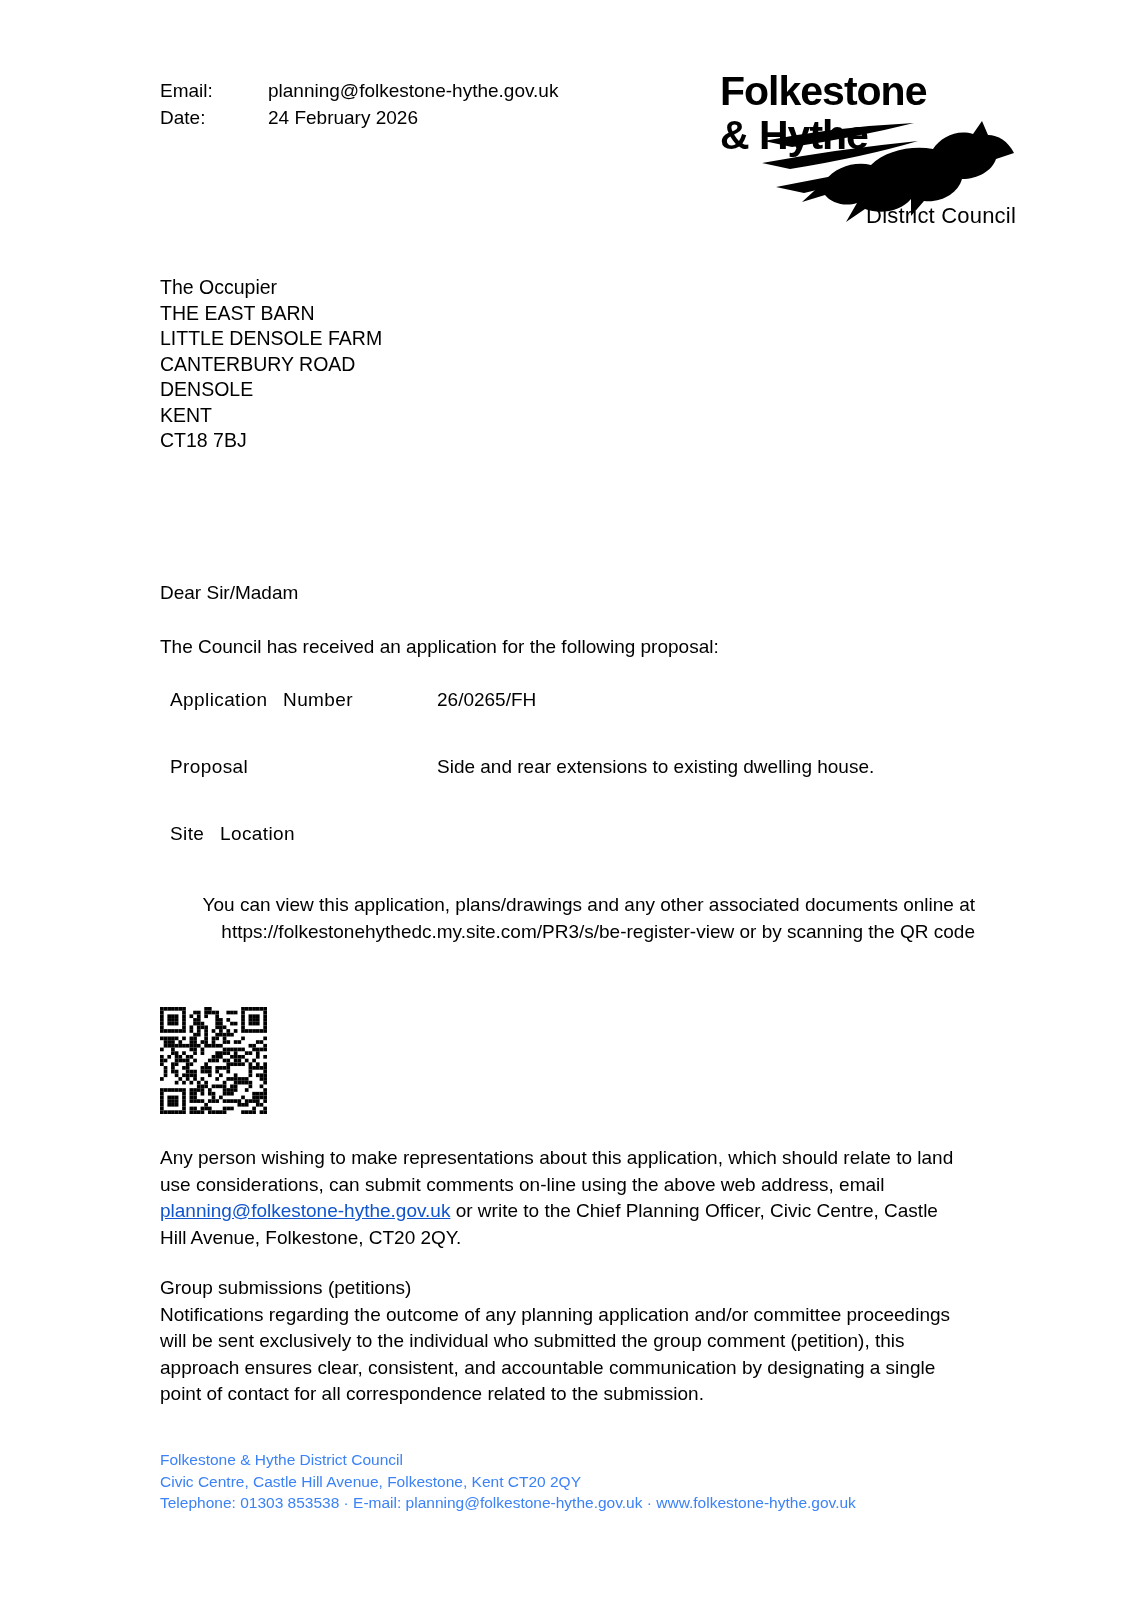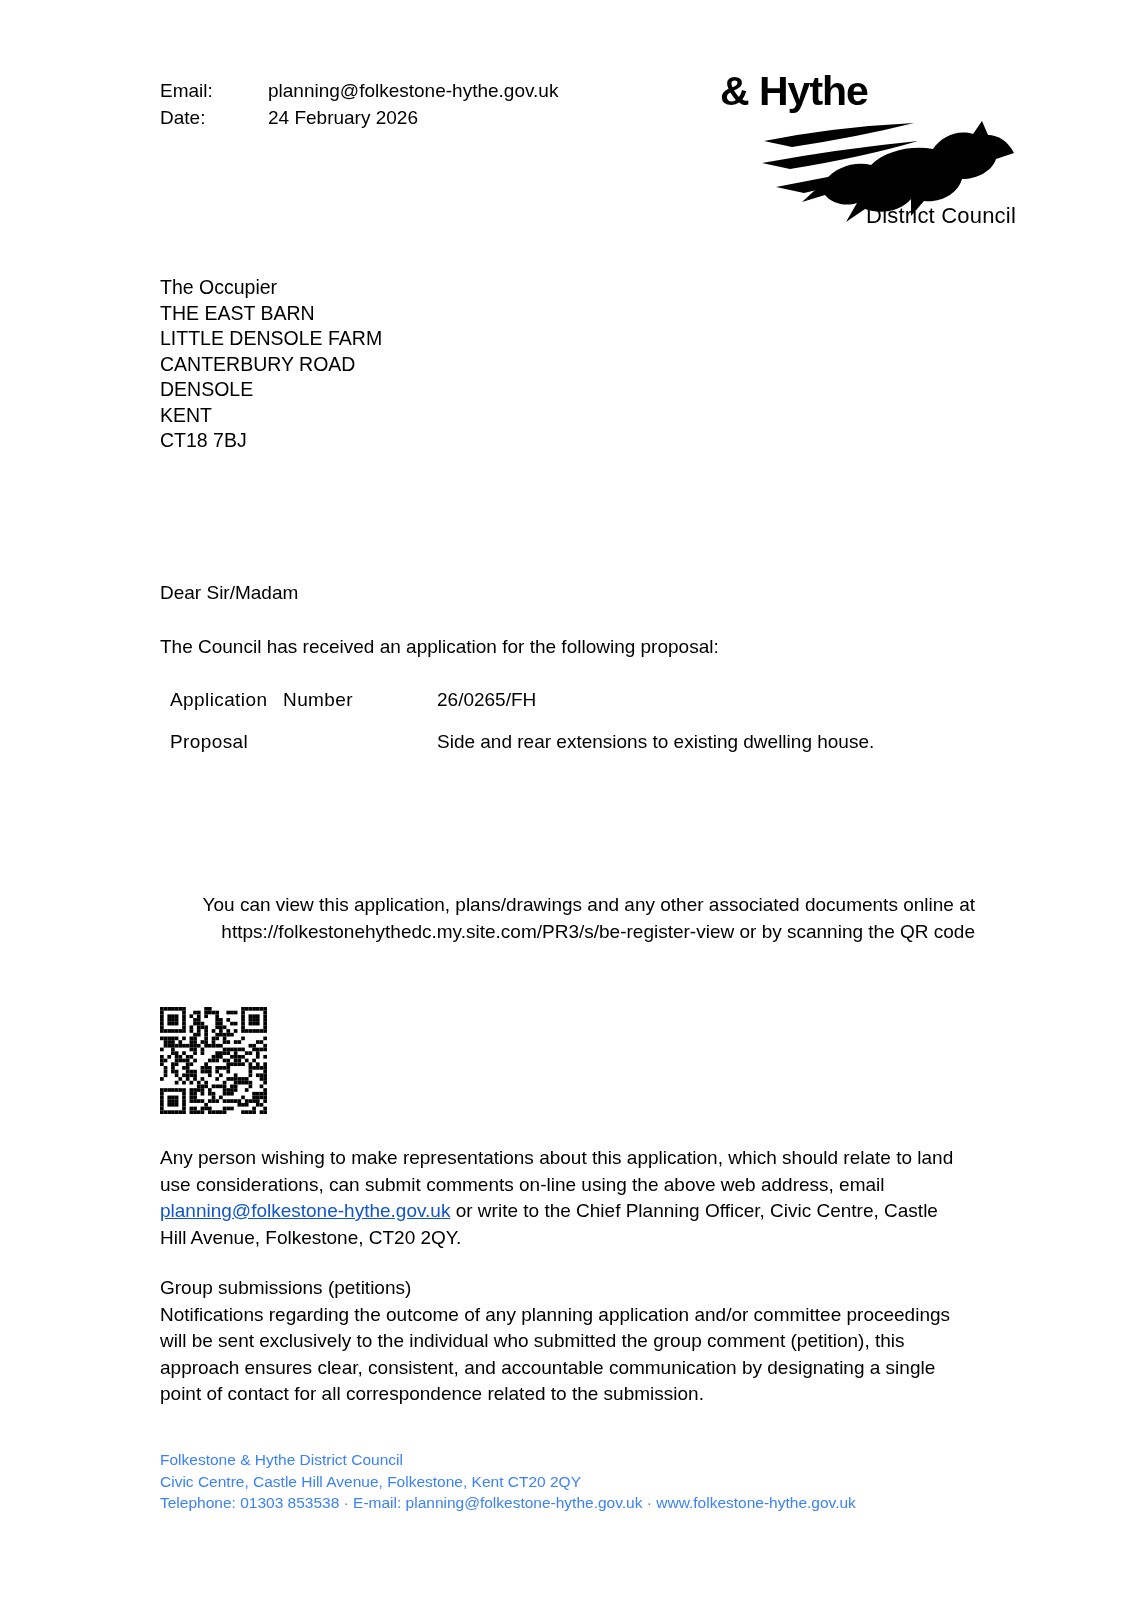--- a/index.html
+++ b/index.html
@@ -25,21 +25,21 @@
   .logo-sub { position: absolute; right: 6px; top: 134px; font-size: 22px; letter-spacing: 0.2px; }
 
   
   .recipient { position: absolute; left: 160px; top: 256px; font-size: 19.5px; line-height: 25.5px; }
 
   
   .salutation { position: absolute; left: 160px; top: 563px; font-size: 19px; }
   .intro { position: absolute; left: 160px; top: 617px; font-size: 19px; }
 
   .fields { position: absolute; left: 170px; top: 668px; width: 790px;
-            display: grid; grid-template-columns: 267px 1fr; row-gap: 16px;
+            display: grid; grid-template-columns: 267px 1fr; row-gap: 41px;
             font-size: 19px; line-height: 26px; }
   .field-label { word-spacing: 10px; letter-spacing: 0.4px; }
   .field-value.justify { text-align: justify; }
 
   .para { position: absolute; left: 160px; font-size: 19px; line-height: 27px; }
   .view-para { top: 872px; width: 815px; text-align: right; }
   .reps-para { top: 1126px; width: 800px; line-height: 26.5px; }
   .group-block { top: 1256px; width: 805px; line-height: 26.5px; }
 
   .qr { position: absolute; left: 160px; top: 988px; width: 107px; height: 107px; }
@@ -60,20 +60,21 @@
       <span class="meta-label">Email:</span>
       <span>planning@folkestone-hythe.gov.uk</span>
     </div>
     <div class="meta-row">
       <span class="meta-label">Date:</span>
       <span>24 February 2026</span>
     </div>
   </div>
 
   <div class="logo">
+    <div class="logo-l1">Folkestone</div>
     <div class="logo-l2">&amp; Hythe</div>
     <span class="logo-horse">
       <svg viewBox="0 0 260 122" xmlns="http://www.w3.org/2000/svg">
         <g fill="#000">
           <path d="M2 40 Q72 26 152 22 Q96 36 30 46 Z"></path>
           <path d="M0 62 Q76 48 156 40 Q102 56 28 68 Z"></path>
           <path d="M14 86 Q86 72 160 58 Q112 76 42 92 Z"></path>
           <path d="M252 52 C246 40 236 34 226 34 L220 20 L211 33 C195 28 179 36 171 48 C149 44 123 50 109 64 C93 60 73 66 63 80 L40 101 L63 94 C69 102 83 106 95 102 L84 121 L103 108 C119 114 139 110 149 98 L149 115 L162 100 C180 102 196 92 200 78 C216 78 230 70 234 58 L252 52 Z"></path>
         </g>
       </svg>
@@ -94,20 +95,21 @@
   <div class="salutation">Dear Sir/Madam</div>
   <div class="intro">The Council has received an application for the following proposal:</div>
 
   <div class="fields">
     <div class="field-label">Application Number</div>
     <div class="field-value">26/0265/FH</div>
 
     <div class="field-label">Proposal</div>
     <div class="field-value justify">Side and rear extensions to existing dwelling house.</div>
 
+    <div class="field-label">Site Location</div>
   </div>
 
   <div class="para view-para"><span>You can view this application, plans/drawings and any other associated documents online at </span><span>https://folkestonehythedc.my.site.com/PR3/s/be-register-view</span><span> or by scanning the QR code</span></div>
 
   <div class="qr">
     <svg id="qr-svg" xmlns="http://www.w3.org/2000/svg" viewBox="0 0 116 116">
         <rect width="116" height="116" fill="#fff"></rect>
         <g fill="#000">
           <rect x="48" y="0" width="4" height="4"></rect>
           <rect x="52" y="0" width="4" height="4"></rect>

